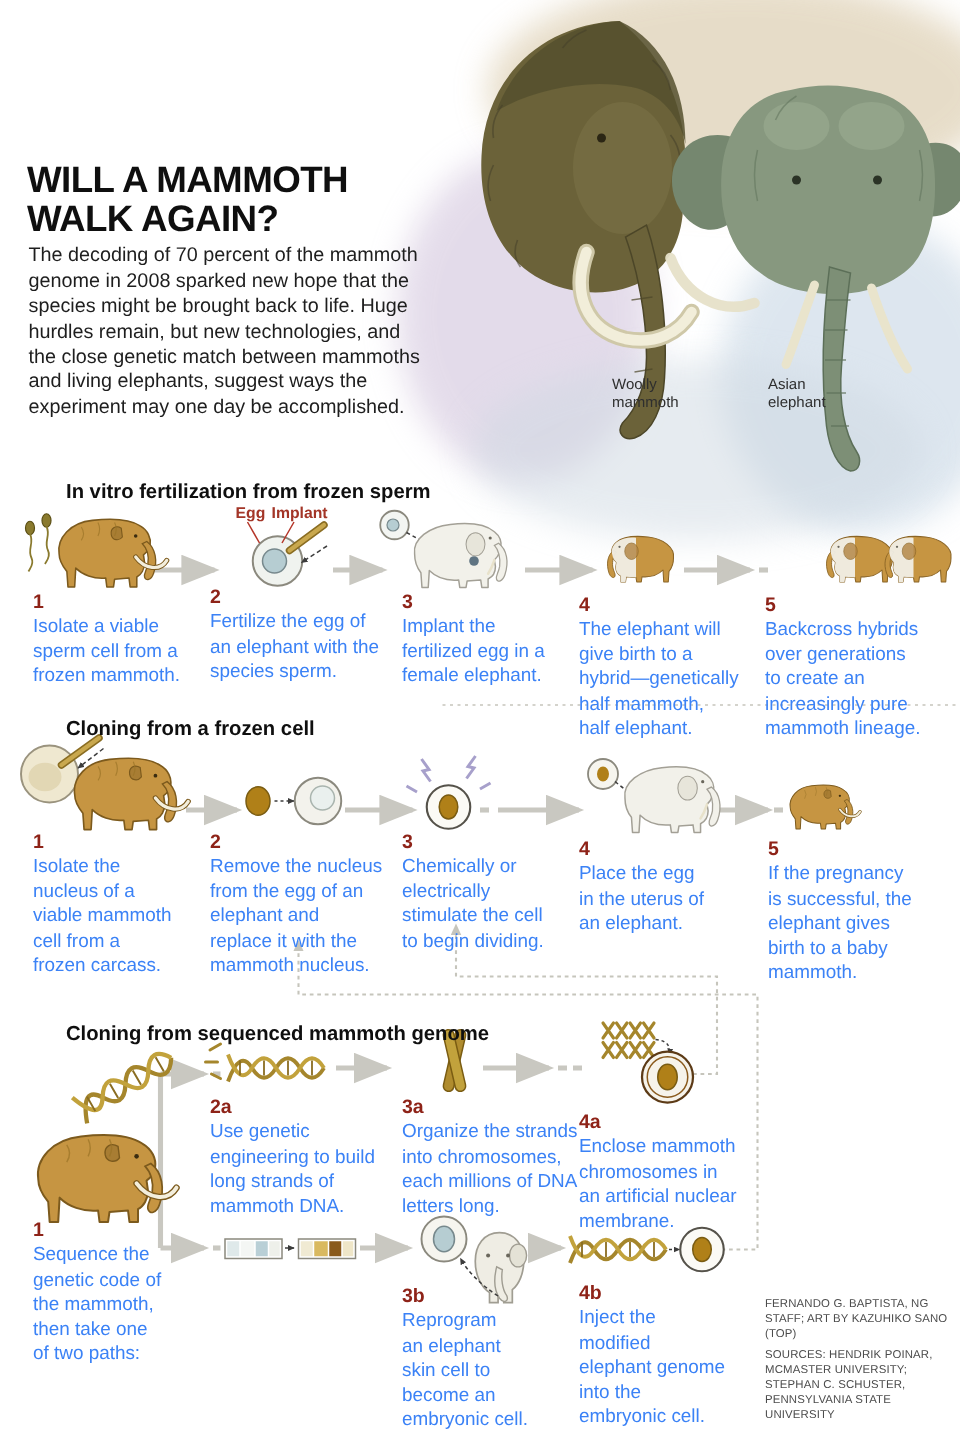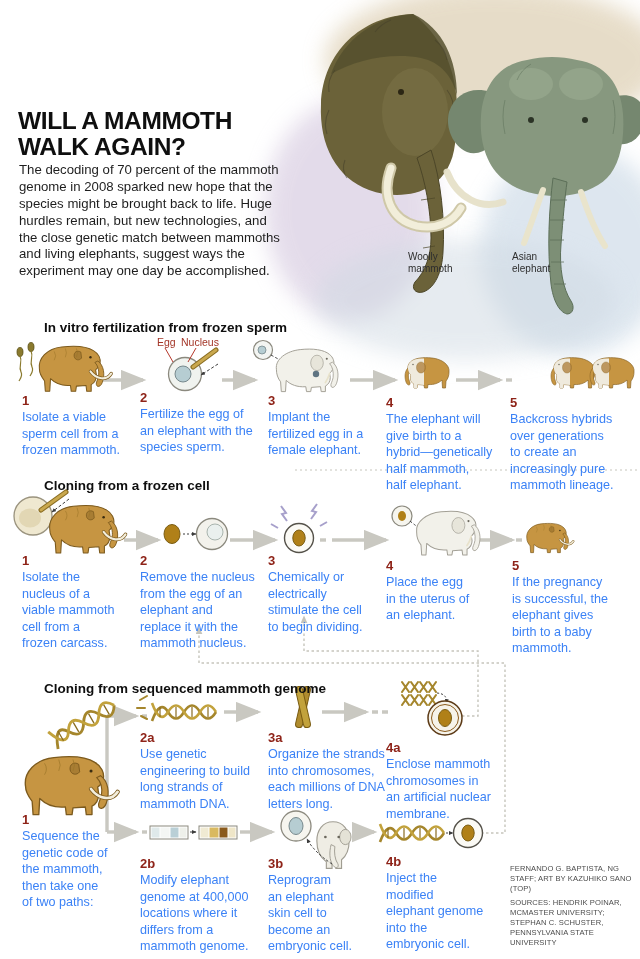--- a/index.html
+++ b/index.html
@@ -10,21 +10,21 @@
   #page{position:relative;width:640px;height:959px;background:#fff;overflow:hidden;}
   .t{position:absolute;z-index:3;}
   #art{position:absolute;left:0;top:0;z-index:1;}
   .title{font-size:24.5px;font-weight:bold;line-height:1.08;letter-spacing:-0.4px;color:#0f0f0f;white-space:pre-line;}
   .intro{font-size:13.2px;line-height:1.28;color:#1e1e1e;white-space:pre-line;}
   .sec{font-size:13.5px;font-weight:bold;color:#0f0f0f;margin-left:20px;}
   .step{position:absolute;z-index:3;width:132px;}
   .num{font-size:13px;font-weight:bold;color:var(--red);margin-bottom:1px;}
   .cap{font-size:12.6px;line-height:1.32;color:#3b82f6;white-space:pre-line;}
   .lbl{font-size:10px;line-height:1.22;color:#2e2e2e;white-space:pre-line;}
-  .callout{font-size:10.5px;color:#a33527;}
+  .callout{font-size:10.5px;color:#a33527;font-weight:bold;}
   .credit{font-size:7.6px;line-height:1.32;color:#4c4c4c;white-space:pre-line;letter-spacing:0.1px;}
 </style>
 </head>
 <body>
 
 <div id="page">
 
 <svg id="art" width="640" height="959" viewBox="0 0 640 959">
   <defs>
     <filter id="soft" x="-40%" y="-40%" width="180%" height="180%">
@@ -302,21 +302,21 @@
 and living elephants, suggest ways the
 experiment may one day be accomplished.</div>
 
 <div class="t lbl" style="left:408px;top:251px;width:58px">Woolly
 mammoth</div>
 <div class="t lbl" style="left:512px;top:251px;width:58px">Asian
 elephant</div>
 
 <div class="t sec" style="left:24px;top:320px">In vitro fertilization from frozen sperm</div>
 <div class="t callout" style="left:157px;top:336px">Egg</div>
-<div class="t callout" style="left:181px;top:336px">Nucleus</div>
+<div class="t callout" style="left:181px;top:336px">Implant</div>
 
 <div class="step" style="left:22px;top:393px">
   <div class="num">1</div>
   <div class="cap">Isolate a viable
 sperm cell from a
 frozen mammoth.</div>
 </div>
 <div class="step" style="left:140px;top:390px">
   <div class="num">2</div>
   <div class="cap">Fertilize the egg of
@@ -411,28 +411,20 @@
 letters long.</div>
 </div>
 <div class="step" style="left:386px;top:740px">
   <div class="num">4a</div>
   <div class="cap">Enclose mammoth
 chromosomes in
 an artificial nuclear
 membrane.</div>
 </div>
 
-<div class="step" style="left:140px;top:856px">
-  <div class="num">2b</div>
-  <div class="cap">Modify elephant
-genome at 400,000
-locations where it
-differs from a
-mammoth genome.</div>
-</div>
 <div class="step" style="left:268px;top:856px">
   <div class="num">3b</div>
   <div class="cap">Reprogram
 an elephant
 skin cell to
 become an
 embryonic cell.</div>
 </div>
 <div class="step" style="left:386px;top:854px">
   <div class="num">4b</div>

